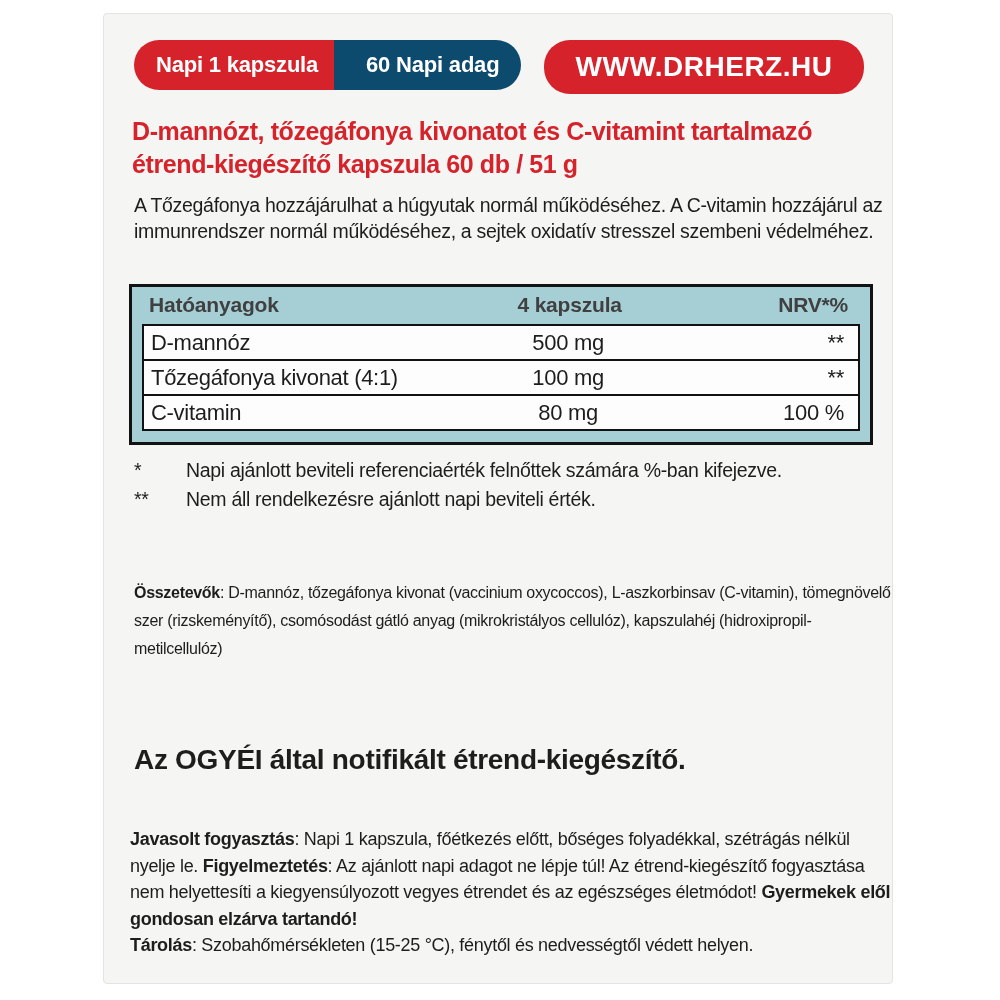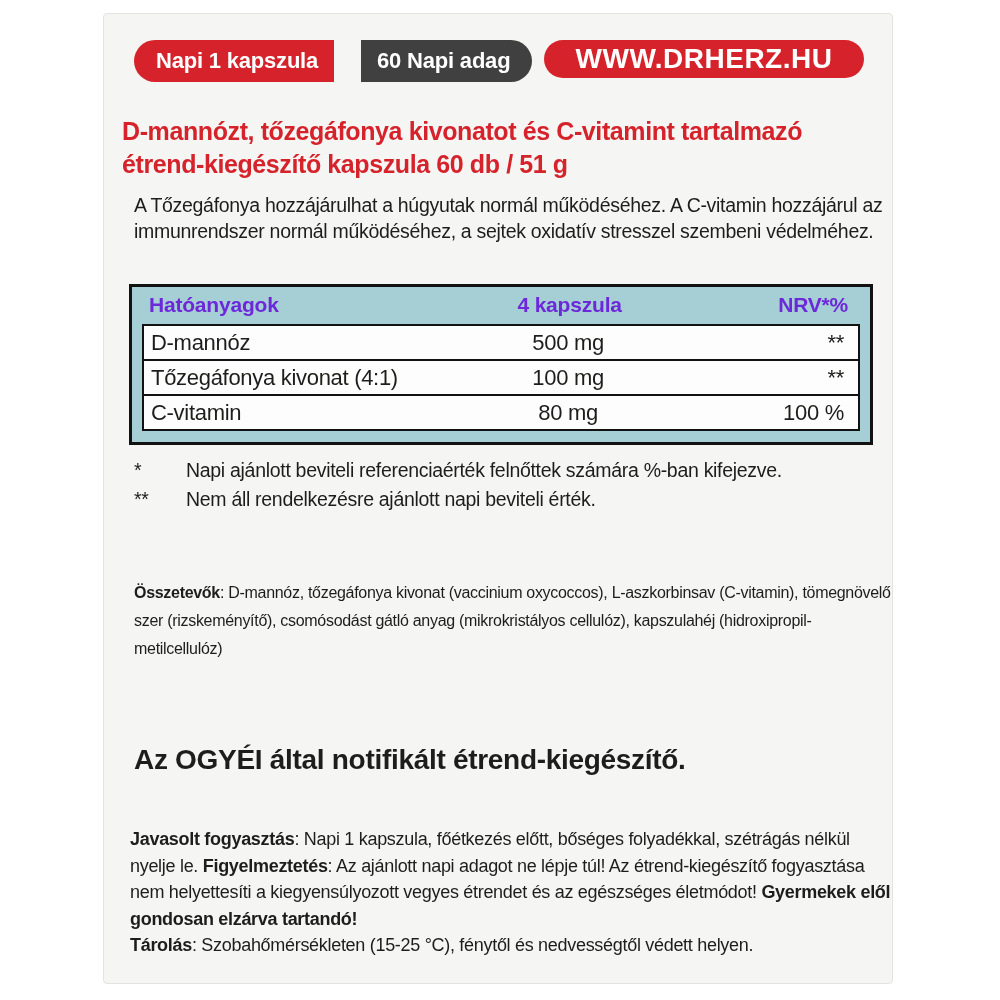--- a/index.html
+++ b/index.html
@@ -8,48 +8,48 @@
     background:#ffffff;
     font-family:"Liberation Sans", sans-serif;
     color:#1d1d1b;
   }
   .card{
     position:absolute;left:103px;top:13px;width:790px;height:971px;
     background:#f5f5f3;border:1px solid #e3e3e1;border-radius:4px;
     box-sizing:border-box;
   }
   
-  .badges-left{position:absolute;left:30px;top:26px;display:flex;height:42px;gap:27px;}
+  .badges-left{position:absolute;left:30px;top:26px;display:flex;height:50px;}
   .pill{display:flex;align-items:center;color:#fff;font-weight:bold;
         font-size:22px;letter-spacing:-0.2px;white-space:nowrap;}
   .pill-red{background:#d6232b;border-radius:25px 0 0 25px;padding:0 16px 0 22px;}
-  .pill-orange{background:#404040;border-radius:0 25px 25px 0;padding:0 22px 0 16px;}
+  .pill-orange{background:#0c4a6e;border-radius:0 25px 25px 0;padding:0 22px 0 32px;}
   .badge-site{
-    position:absolute;right:28px;top:26px;height:38px;min-width:320px;
+    position:absolute;right:28px;top:26px;height:54px;min-width:320px;
     background:#d6232b;border-radius:26px;display:flex;align-items:center;justify-content:center;
     color:#fff;font-weight:bold;font-size:28px;letter-spacing:0.5px;padding:0 26px;box-sizing:border-box;
   }
   
   .title{
-    position:absolute;left:18px;top:101px;width:745px;
+    position:absolute;left:28px;top:101px;width:745px;
     color:#d6232b;font-size:25px;font-weight:bold;line-height:33px;letter-spacing:-0.4px;
   }
   .description{
     position:absolute;left:30px;top:178px;width:750px;
     font-size:19.5px;line-height:26px;letter-spacing:-0.3px;
   }
   
   .ing-table{
     position:absolute;left:25px;top:270px;width:744px;
     background:#a6cfd5;border:3px solid #121212;box-sizing:border-box;
     padding:0 0 11px 0;
   }
   .thead{
     display:flex;align-items:center;height:35px;padding:0 14px 0 17px;
-    color:#6d28d9;font-weight:bold;font-size:21px;letter-spacing:-0.2px;
+    color:#404040;font-weight:bold;font-size:21px;letter-spacing:-0.2px;
   }
   .tbody{margin:2px 10px 0 10px;background:#fdfdfd;border:2px solid #121212;}
   .trow{
     display:flex;align-items:center;height:33px;padding:0 6px 0 7px;
     font-size:22px;letter-spacing:-0.3px;border-bottom:2px solid #121212;
   }
   .trow:last-child{border-bottom:none;}
   .c-name{flex:0 0 44%;text-align:left;}
   .c-amt{flex:0 0 31%;text-align:center;}
   .c-nrv{flex:1;text-align:right;padding-right:8px;}

